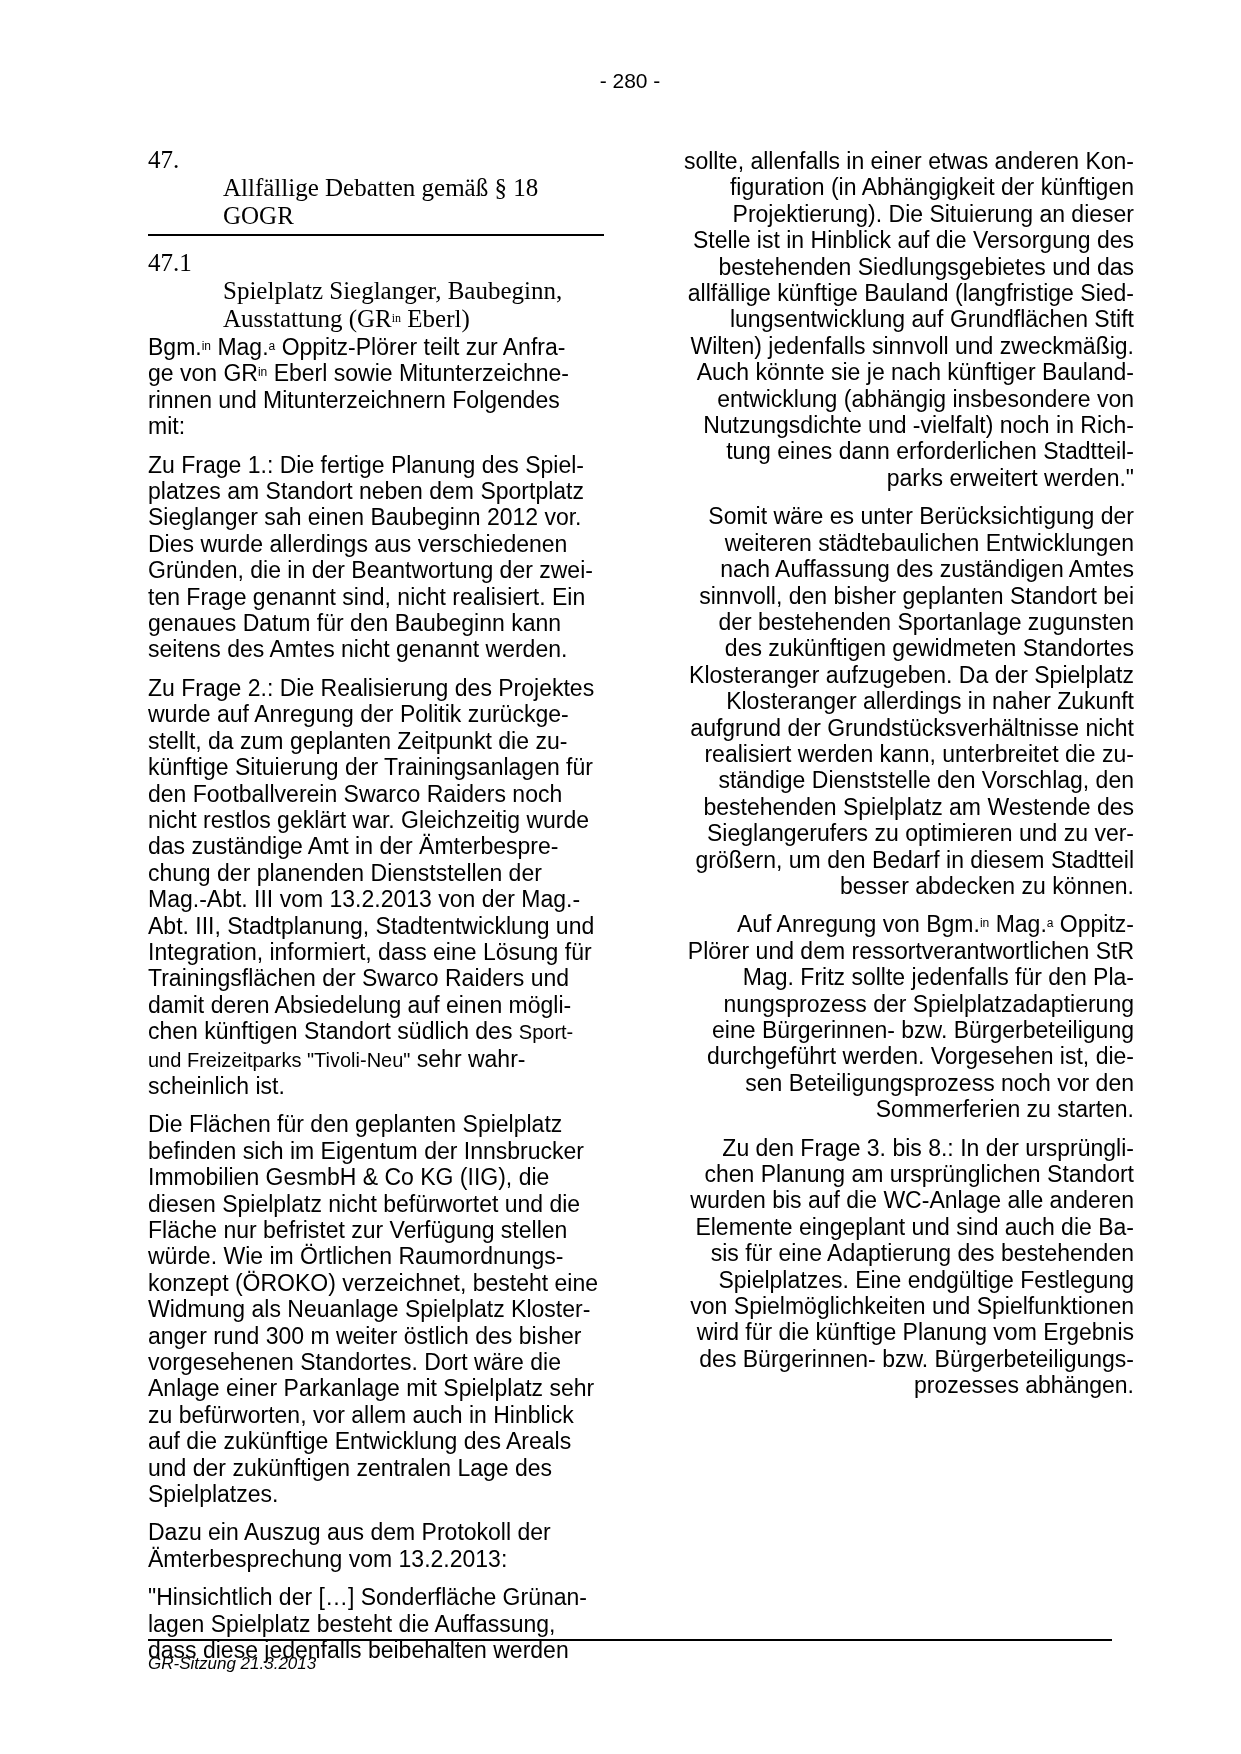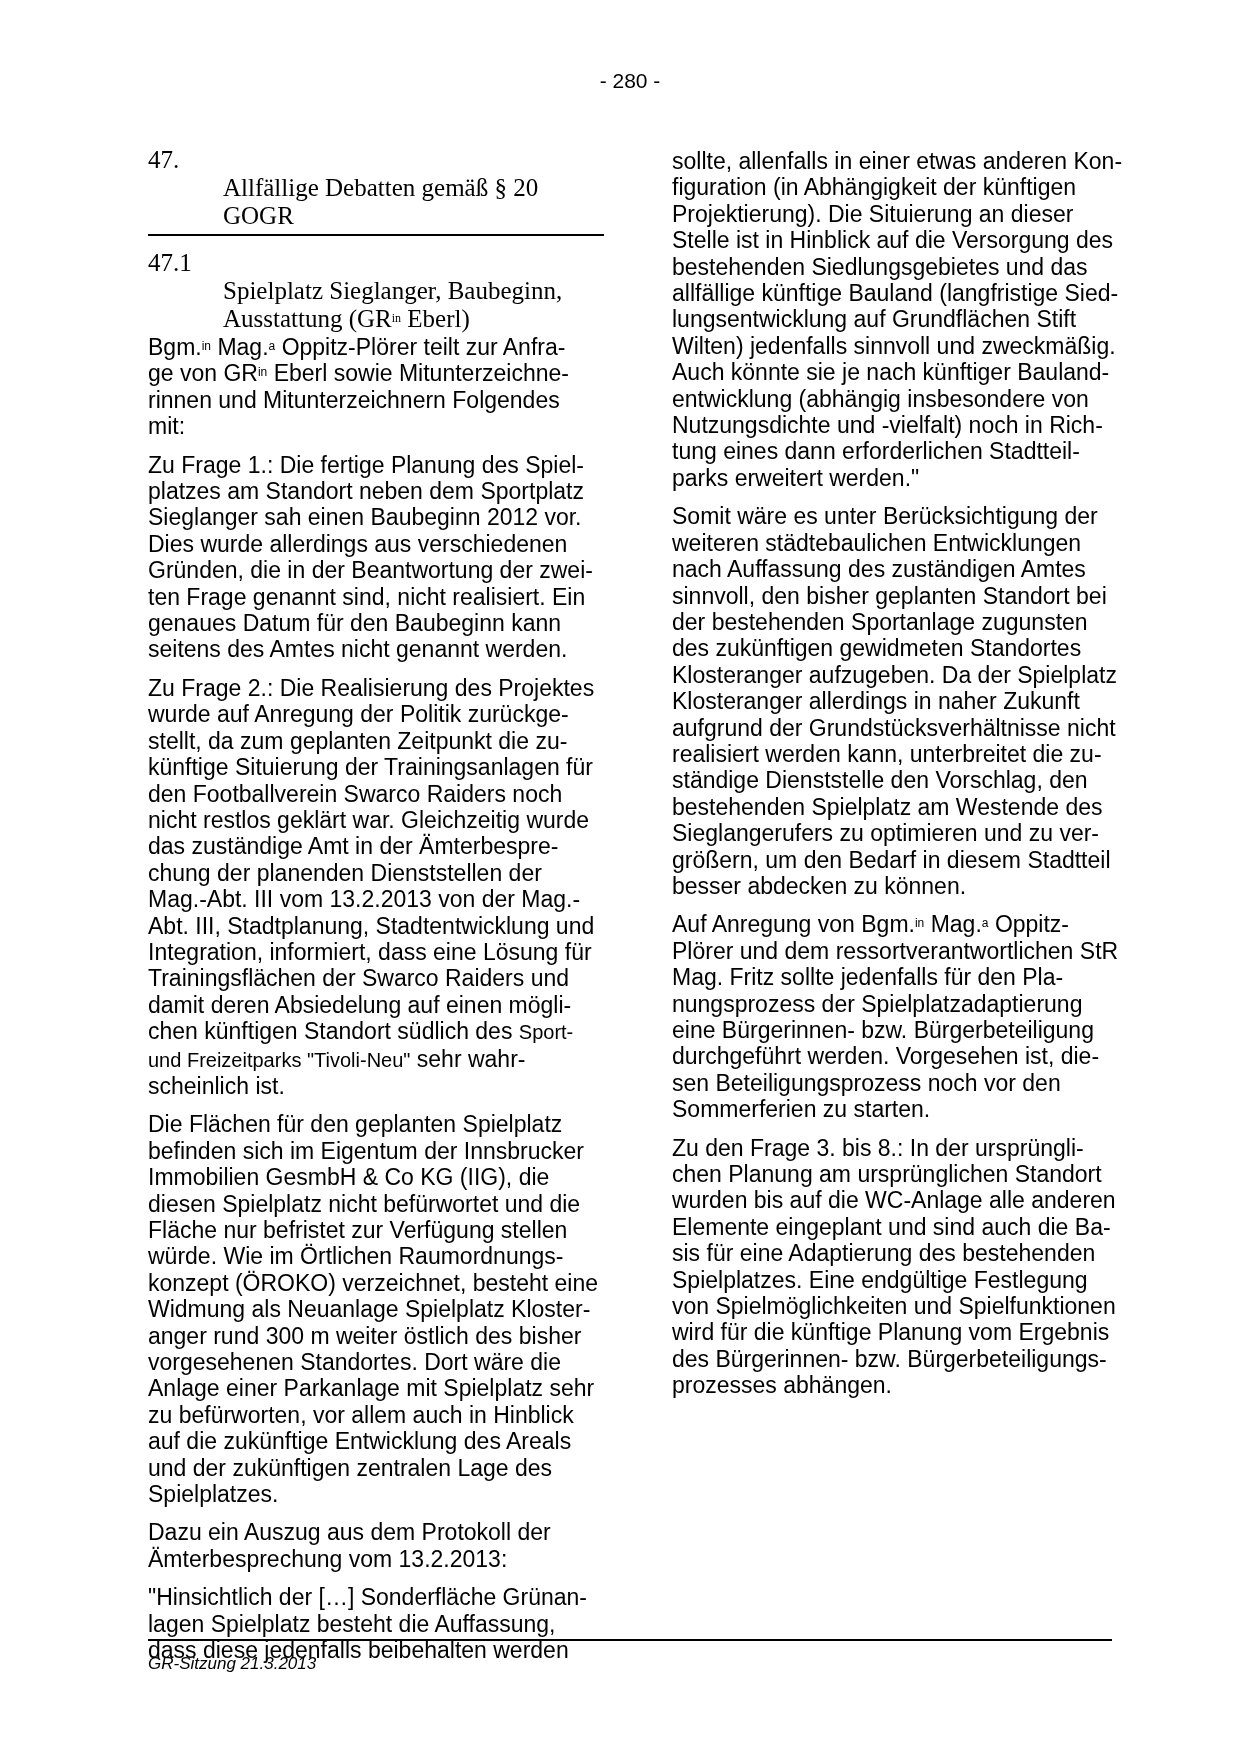--- a/index.html
+++ b/index.html
@@ -10,21 +10,21 @@
     color:#000000;
     font-family:"Liberation Sans", sans-serif;
     overflow:hidden;
   }
   .pagenum {
     position:absolute; left:148px; top:69px; width:964px;
     text-align:center; font-size:21px; line-height:24px;
   }
   .col { position:absolute; font-size:23px; line-height:26.4px; }
   .col-left  { left:148px; top:146px; width:462px; }
-  .col-right { left:672px; top:148px; width:462px; }
+  .col-right { left:672px; top:148px; width:462px;text-align:right; }
 
   .heading {
     position:relative; padding-left:75px;
     font-size:25px; line-height:28px;
     white-space:pre-line;
     font-family:Liberation Serif, serif;
   }
   .heading .num { position:absolute; left:0; top:0; }
   .heading-47-1 { margin-bottom:1px; }
 
@@ -46,21 +46,21 @@
 </style>
 </head>
 <body>
 
 <div class="page">
 
   <div class="pagenum">- 280 -</div>
 
   <div class="col col-left">
     <div class="heading">
-      <span class="num">47.</span><span>Allfällige Debatten gemäß § 20
+      <span class="num">47.</span><span>Allfällige Debatten gemäß § 18
 GOGR</span>
     </div>
     <hr class="rule47">
     <div class="heading heading-47-1">
       <span class="num">47.1</span><span>Spielplatz Sieglanger, Baubeginn,
 Ausstattung (GR<sup>in</sup> Eberl)</span>
     </div>
     <div>
         <div class="para">Bgm.<sup>in</sup> Mag.<sup>a</sup> Oppitz-Plörer teilt zur Anfra-
 ge von GR<sup>in</sup> Eberl sowie Mitunterzeichne-

